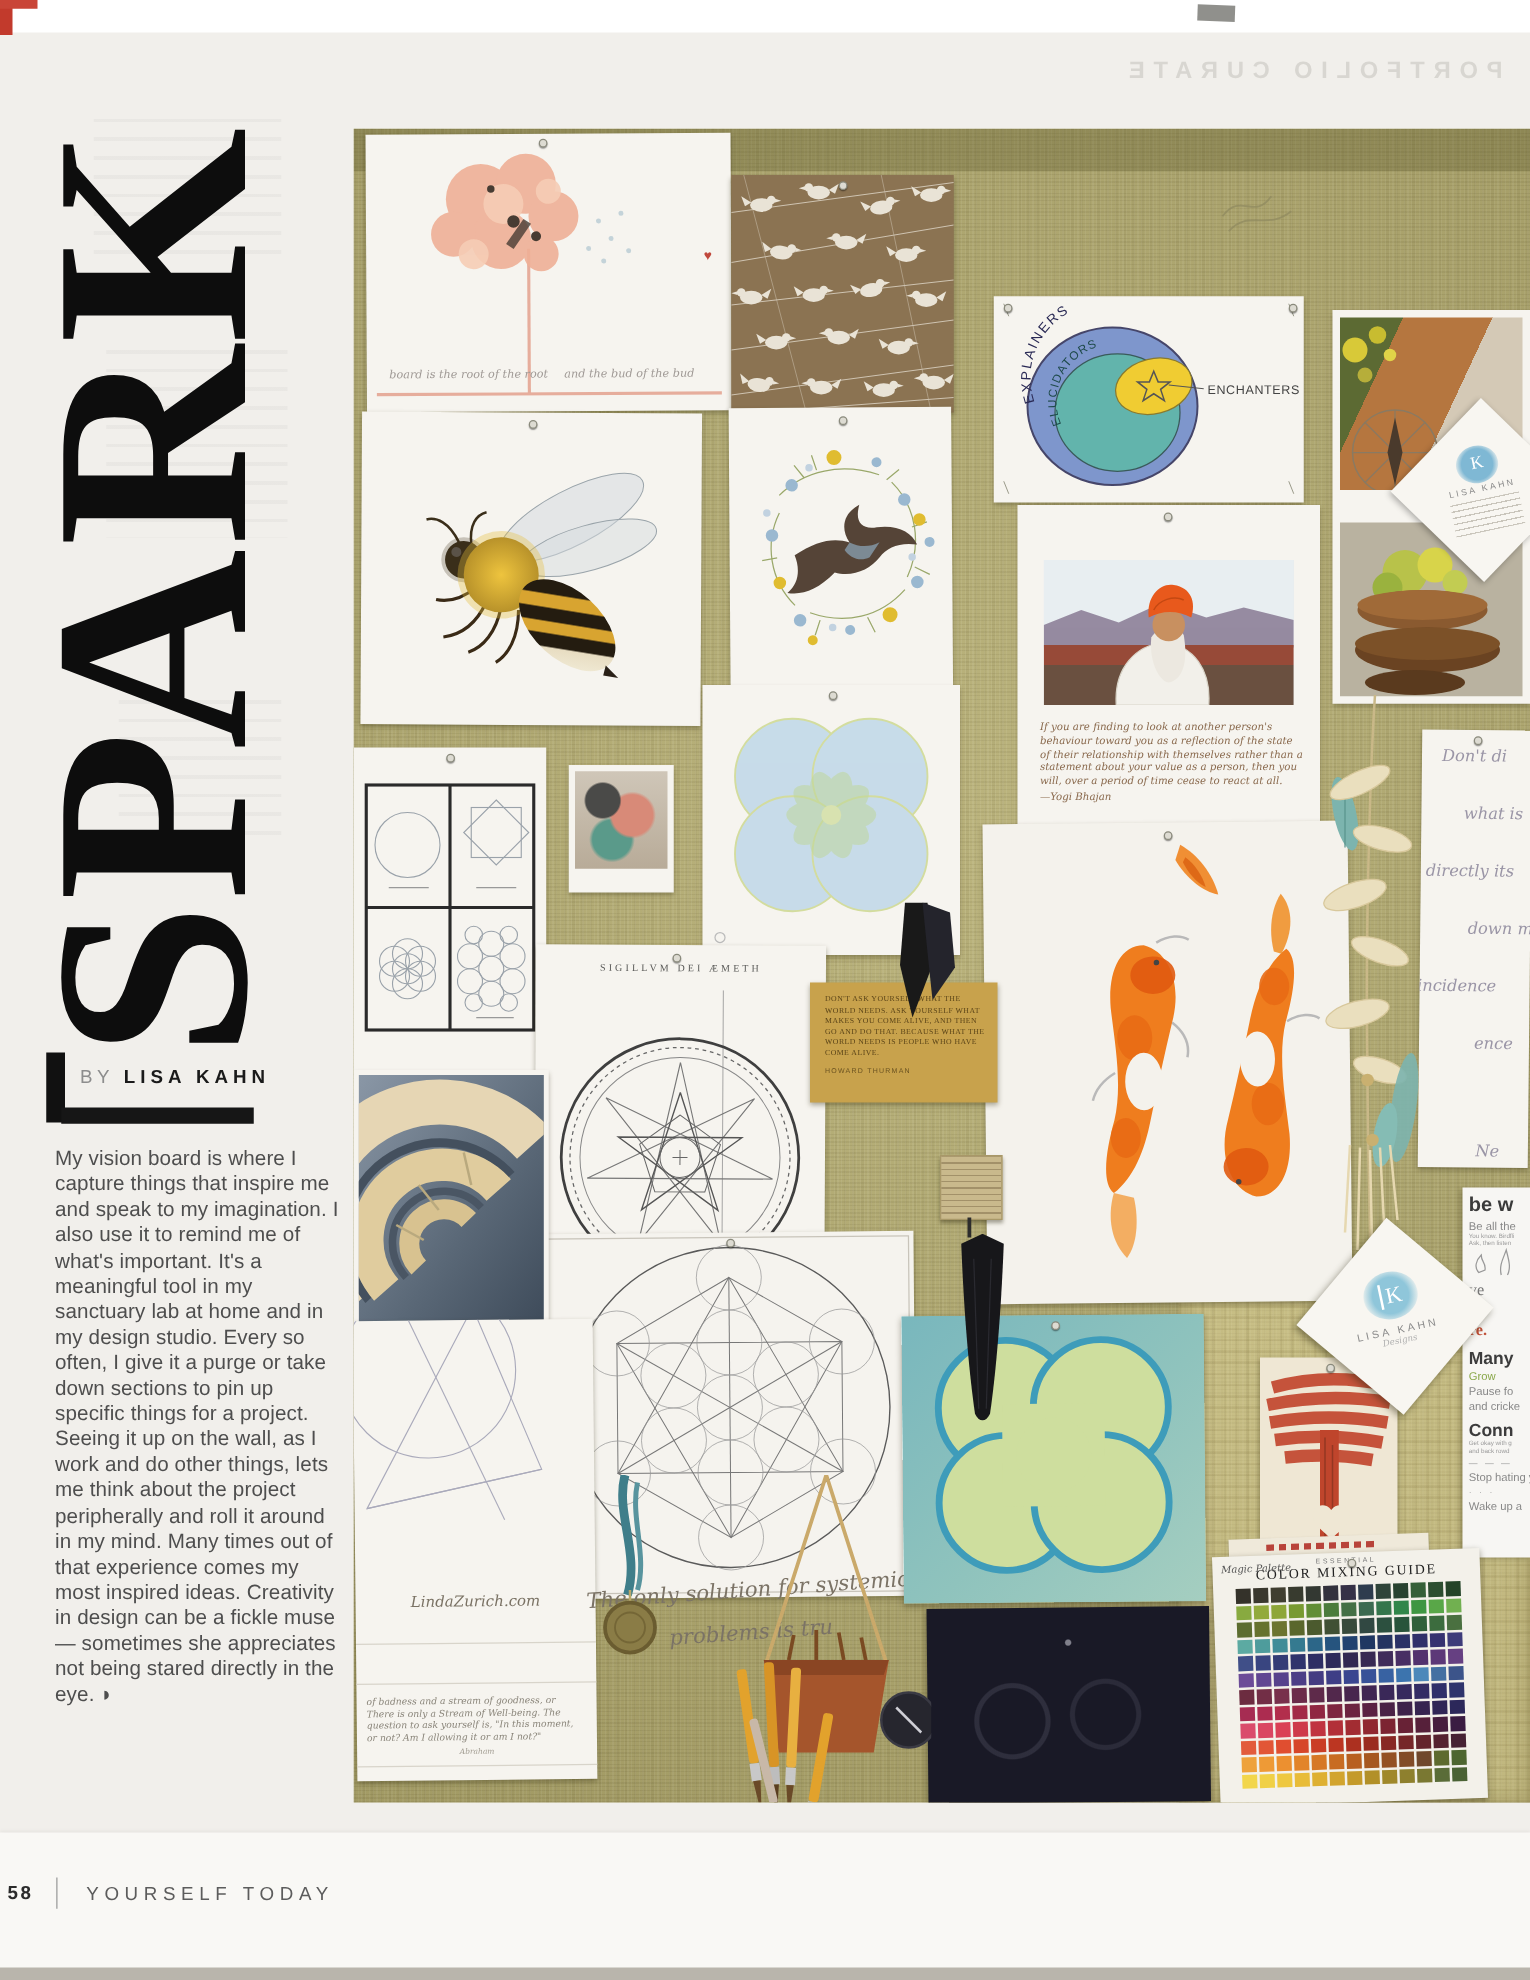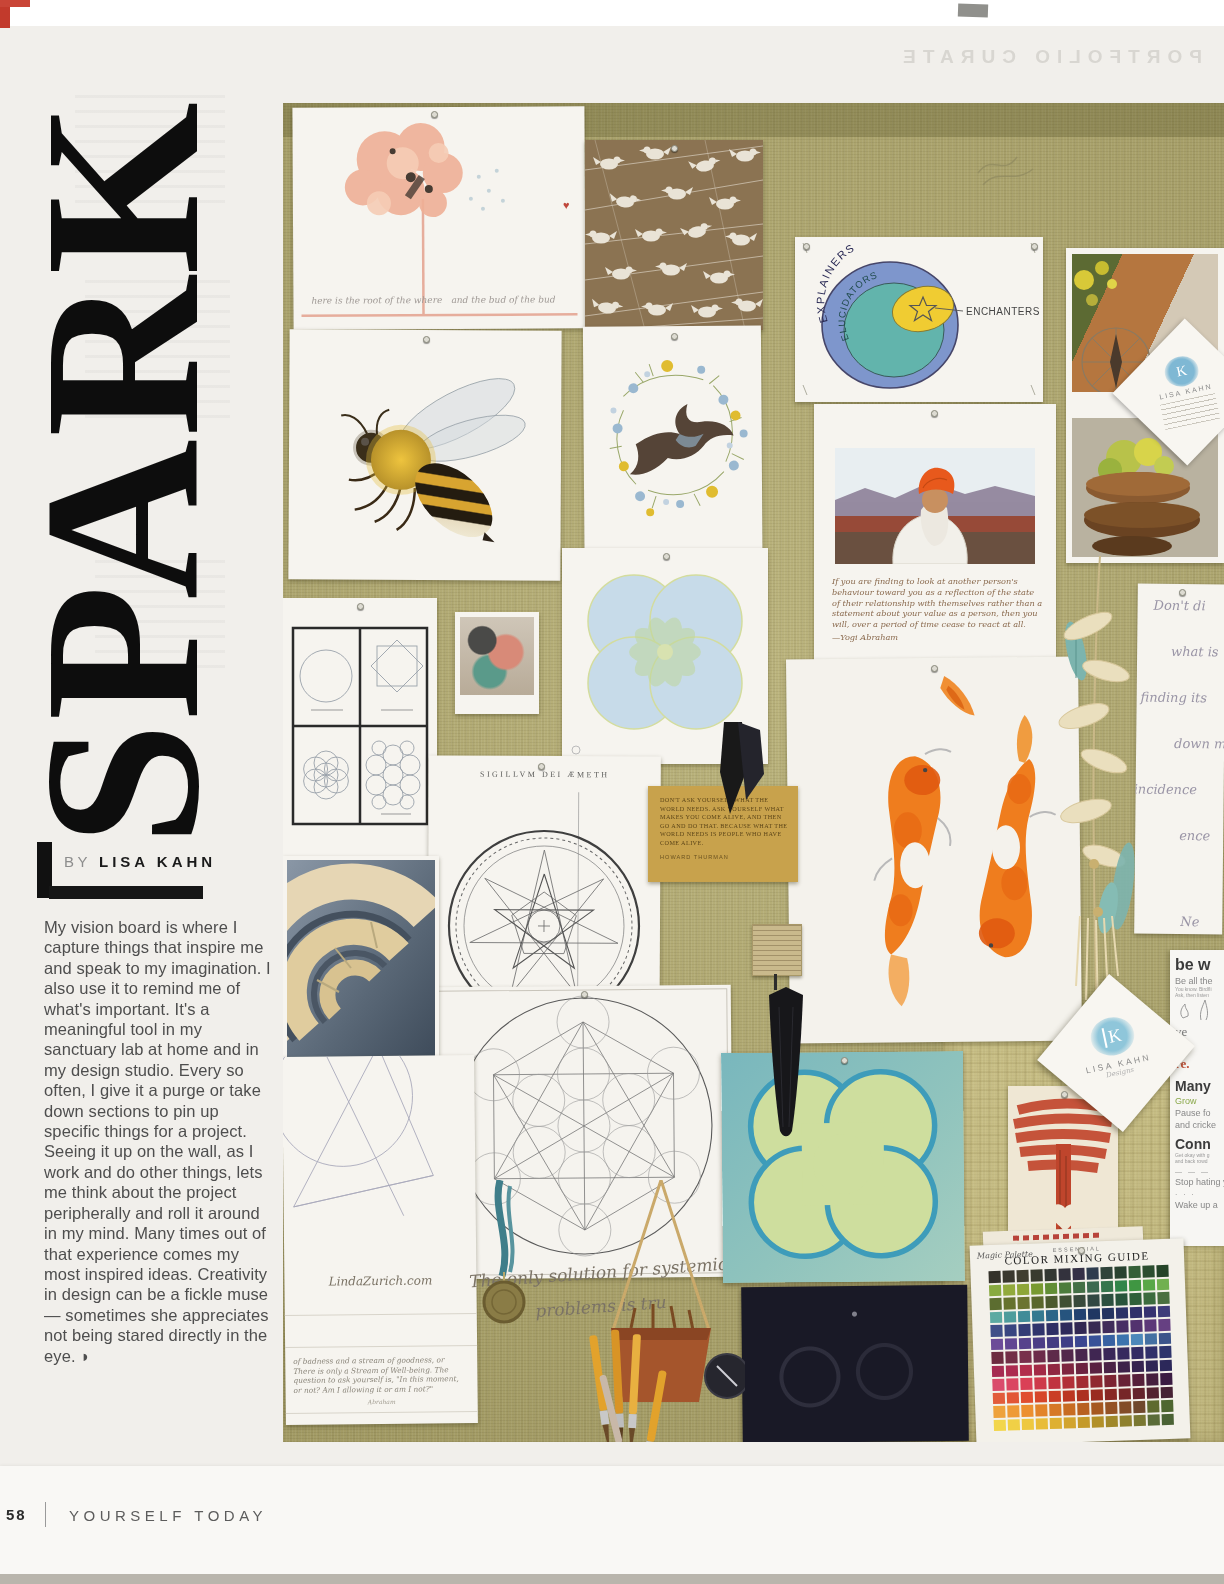--- a/index.html
+++ b/index.html
@@ -263,21 +263,21 @@
       </g>
       <g fill="#9bb8c6" opacity=".55">
         <circle cx="186" cy="70" r="2"></circle>
           <circle cx="196" cy="84" r="2"></circle>
           <circle cx="178" cy="92" r="2"></circle>
         <circle cx="204" cy="64" r="2"></circle>
           <circle cx="190" cy="102" r="2"></circle>
           <circle cx="210" cy="94" r="2"></circle>
       </g>
     </svg>
-    <div class="tree-cap l">here is the root of the where</div>
+    <div class="tree-cap l">board is the root of the root</div>
     <div class="tree-cap r">and the bud of the bud</div>
   </div>
   <div class="abs heart">♥</div>
 
   <div class="abs bird-fabric">
     <svg width="178" height="190" viewBox="0 0 178 190">
       <defs>
         <g id="birdShape" fill="#e9e3d6">
           <ellipse cx="0" cy="0" rx="9" ry="5.5"></ellipse>
             <circle cx="8" cy="-4" r="3.5"></circle>
@@ -479,29 +479,29 @@
       <path d="M88,40 C92,32 104,28 112,32" stroke="#c44812" fill="none" stroke-width="1.2"></path>
     </svg>
     <div class="yogi-quote">
       <div>
           <div class="yq-line">If you are finding to look at another person's</div>
           <div class="yq-line">behaviour toward you as a reflection of the state</div>
           <div class="yq-line">of their relationship with themselves rather than a</div>
           <div class="yq-line">statement about your value as a person, then you</div>
           <div class="yq-line">will, over a period of time cease to react at all.</div>
         </div>
-      <div class="yq-attr">—Yogi Abraham</div>
+      <div class="yq-attr">—Yogi Bhajan</div>
     </div>
   </div>
 
   <div class="card callig-card">
     <div>
         <div class="cl">Don't di</div>
         <div class="cl">what is</div>
-        <div class="cl">finding its</div>
+        <div class="cl">directly its</div>
         <div class="cl">down mo</div>
         <div class="cl">incidence</div>
         <div class="cl">ence</div>
         <div class="cl">Ne</div>
       </div>
   </div>
 
   <div class="card diag-sheet">
     <svg width="154" height="260" viewBox="0 0 154 260">
       <rect x="10" y="30" width="134" height="196" fill="none" stroke="#2a2a2a" stroke-width="2.5"></rect>

